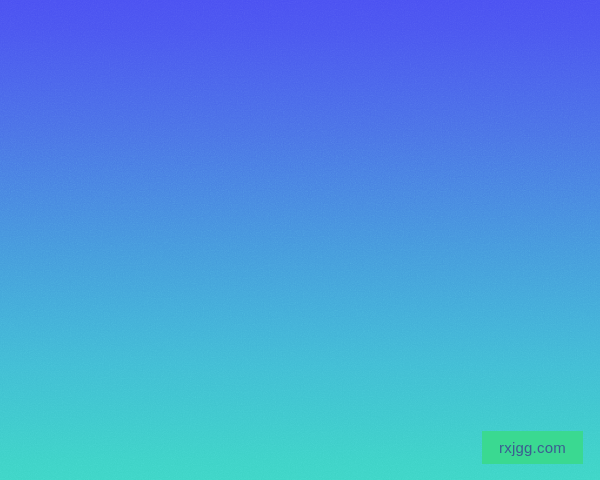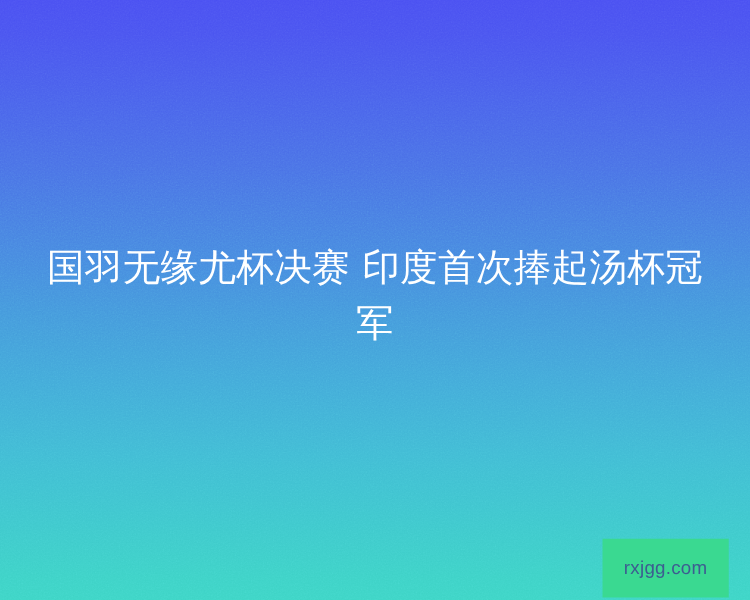--- a/index.html
+++ b/index.html
@@ -70,21 +70,21 @@
     word-break: break-word;
     font-family: "DejaVu Sans", "Liberation Sans", sans-serif;
   }
 
   
   #watermark {
     position: absolute;
     left: 482px;
     top: 431px;
     width: 101px;
-    height: 47px;
+    height: 33px;
     background: #3ad991;
     display: flex;
     align-items: center;
     justify-content: center;
   }
   #watermark-label {
     color: #3d5d91;
     font-size: 15px;
     line-height: 1;
     letter-spacing: 0.2px;
@@ -102,21 +102,18 @@
   <div id="noise-layer">
     <svg xmlns="http://www.w3.org/2000/svg" width="600" height="480" preserveAspectRatio="none">
       <filter id="grain">
         <feTurbulence type="fractalNoise" baseFrequency="0.85" numOctaves="3" stitchTiles="stitch"></feTurbulence>
         <feColorMatrix type="saturate" values="0"></feColorMatrix>
       </filter>
       <rect width="600" height="480" filter="url(#grain)"></rect>
     </svg>
   </div>
 
-  <div id="title-block">
-    <h1 id="headline">国羽无缘尤杯决赛 印度首次捧起汤杯冠军</h1>
-  </div>
 
   <div id="watermark">
     <span id="watermark-label">rxjgg.com</span>
   </div>
 
 </div>
 
 </body></html>

